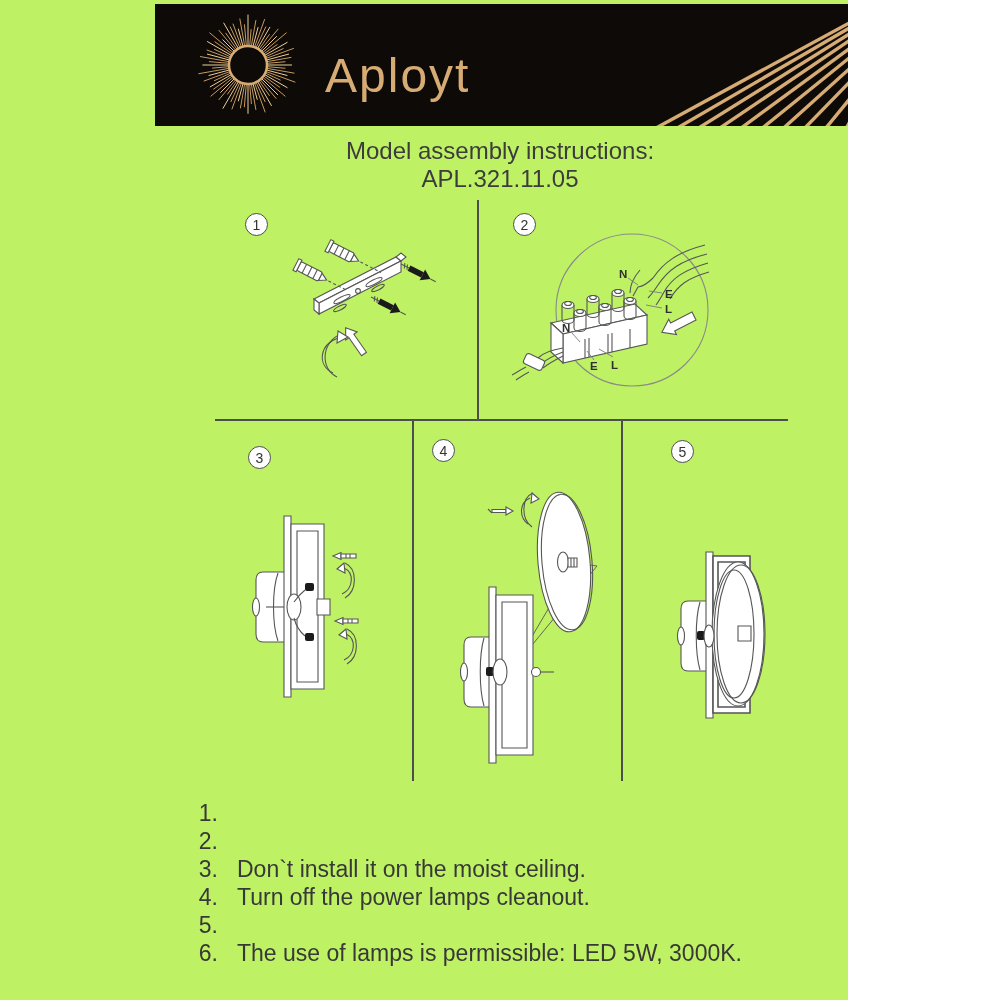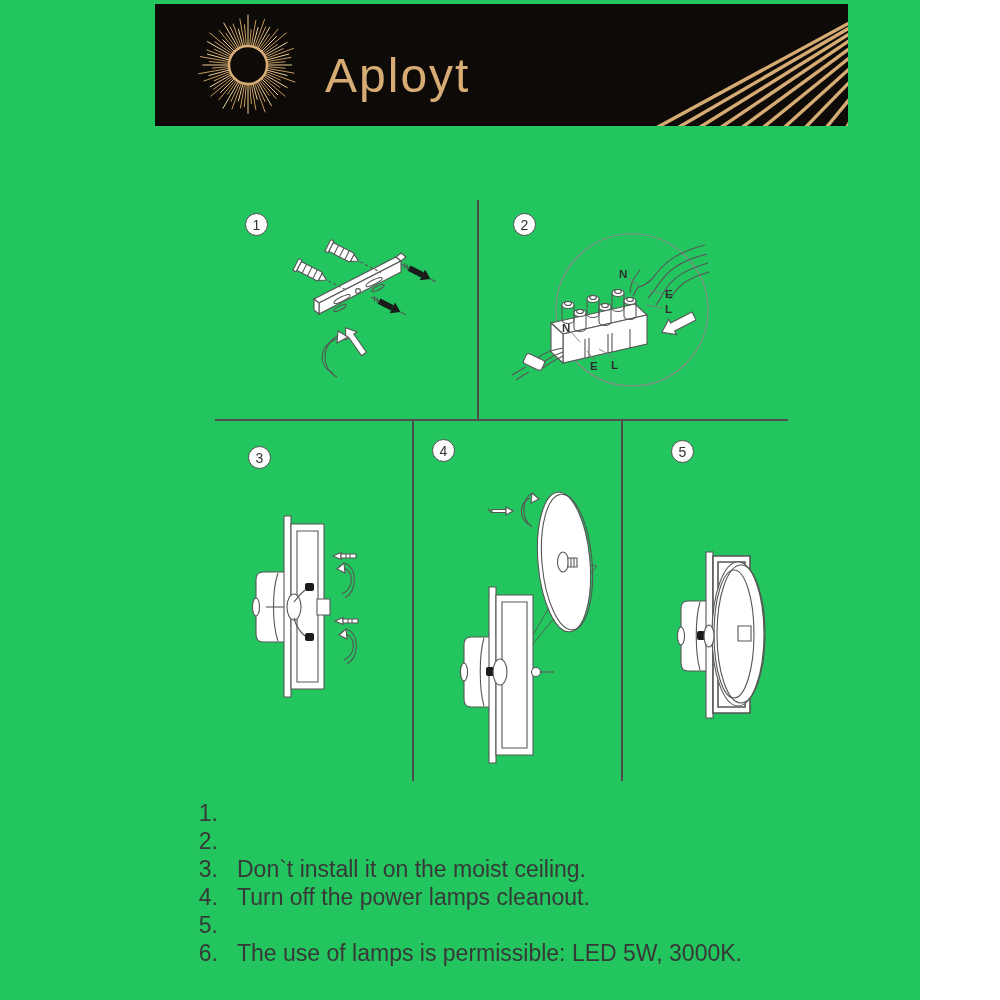--- a/index.html
+++ b/index.html
@@ -1,16 +1,16 @@
 <!DOCTYPE html>
 <html><head>
 <meta charset="utf-8">
 <style>
   html,body{margin:0;padding:0;background:#fff;}
-  .page{position:relative;width:920px;height:1000px;background:#22c55e;overflow:hidden;
+  .page{position:relative;width:848px;height:1000px;background:#bef264;overflow:hidden;
         font-family:"Liberation Sans",sans-serif;color:#3a3a3a;}
   
   .banner{position:absolute;left:155px;top:4px;width:693px;height:122px;background:#0d0a07;overflow:hidden;}
   .banner svg{position:absolute;}
   .brand{position:absolute;left:170px;top:48px;font-size:48px;font-weight:300;line-height:1;
          letter-spacing:2px;color:#d6ab74;}
   
   .title{position:absolute;left:0;top:137px;width:1000px;text-align:center;
          font-size:24px;line-height:28px;color:#3c3c3c;}
   
@@ -117,20 +117,24 @@
         <line x1="556" y1="130" x2="700" y2="32.8" stroke="#d6ab74" stroke-width="3.4"></line>
         <line x1="578" y1="130" x2="700" y2="40.4" stroke="#d6ab74" stroke-width="3.4"></line>
         <line x1="600" y1="130" x2="700" y2="49.2" stroke="#d6ab74" stroke-width="3.4"></line>
         <line x1="622" y1="130" x2="700" y2="59.7" stroke="#d6ab74" stroke-width="3.4"></line>
         <line x1="644" y1="130" x2="700" y2="72.5" stroke="#d6ab74" stroke-width="3.4"></line>
         <line x1="666" y1="130" x2="700" y2="88.4" stroke="#d6ab74" stroke-width="3.4"></line>
         <line x1="688" y1="130" x2="700" y2="108.5" stroke="#d6ab74" stroke-width="3.4"></line>
       </svg>
   </div>
 
+  <div class="title">
+    <div>Model assembly instructions:</div>
+    <div>APL.321.11.05</div>
+  </div>
 
   <div class="vline" style="left:477px;top:200px;width:2px;height:219px;"></div>
   <div class="hline" style="left:215px;top:419px;width:573px;height:2px;"></div>
   <div class="vline" style="left:412px;top:421px;width:2px;height:360px;"></div>
   <div class="vline" style="left:621px;top:421px;width:2px;height:360px;"></div>
 
   <div class="badge" style="left:245px;top:213px;">
       <span>1</span>
     </div>
   <div class="badge" style="left:513px;top:213px;">

